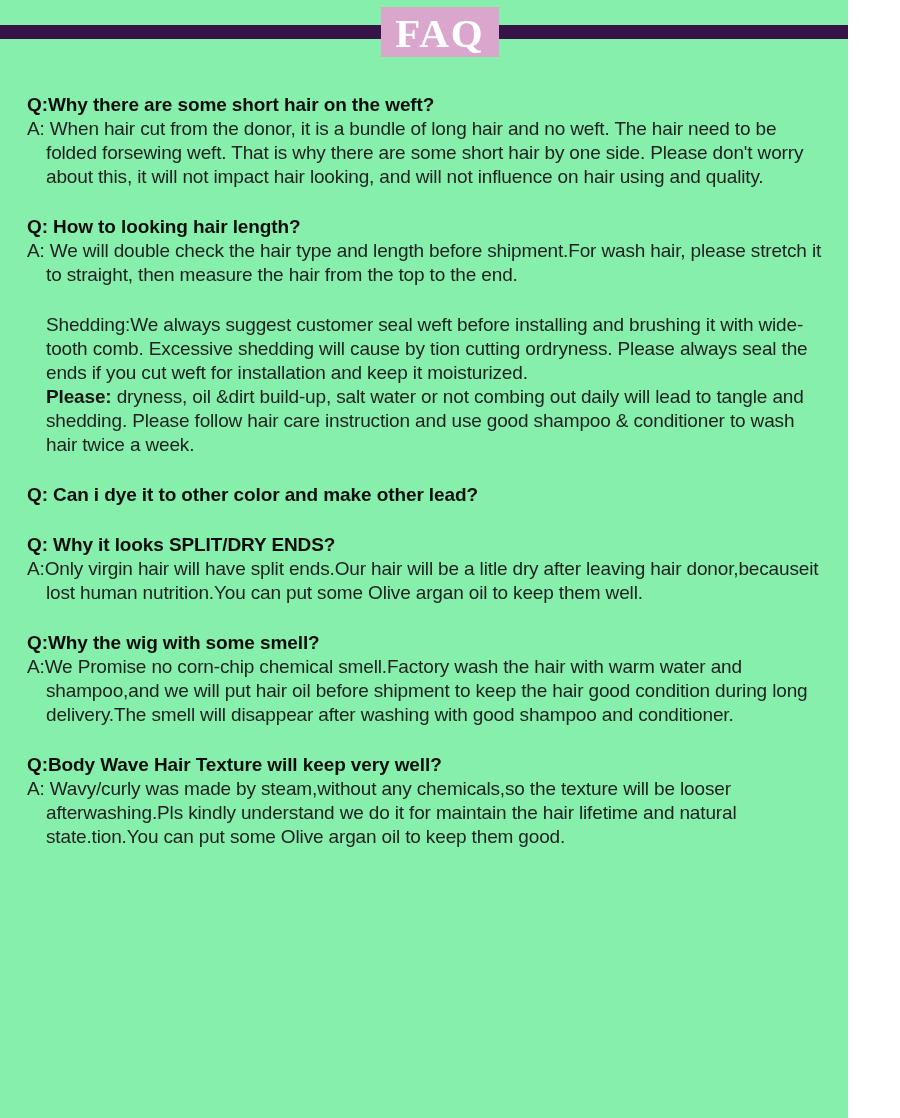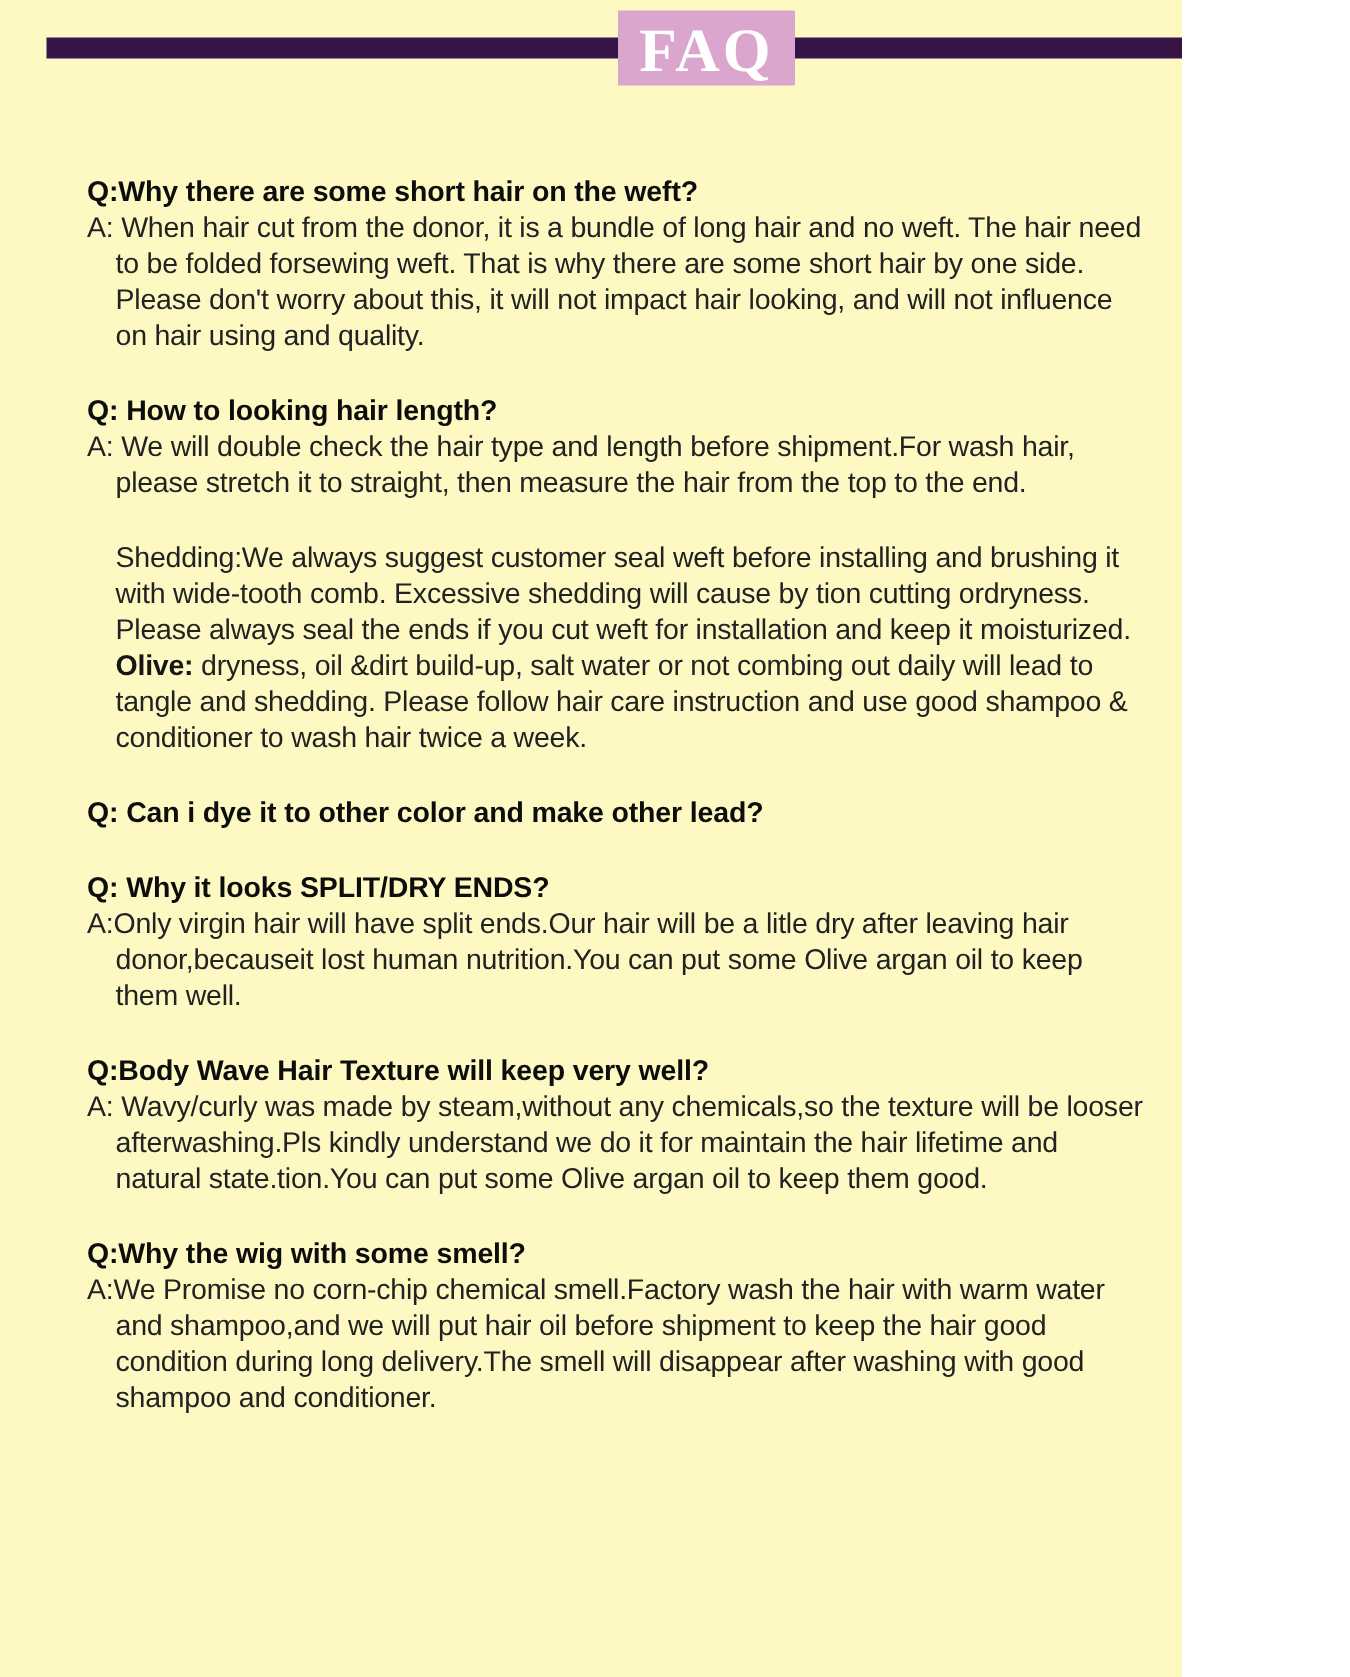--- a/index.html
+++ b/index.html
@@ -4,21 +4,21 @@
 <style>
   * { margin: 0; padding: 0; box-sizing: border-box; }
   html, body { background: #ffffff; }
   body {
     width: 900px;
     height: 1118px;
     font-family: "Liberation Sans", sans-serif;
     color: #1f1f1f;
     overflow: hidden;
   }
-  .page { position: relative; width: 788px; height: 1118px; background: #fef9c3; padding-left: 31px; }
+  .page { position: relative; width: 848px; height: 1118px; background: #86efac; }
 
   
   .header { position: relative; height: 62px; }
   .header-bar {
     position: absolute;
     left: 0; right: 0; top: 25px;
     height: 14px;
     background: #371447;
   }
   .faq-badge {
@@ -46,21 +46,20 @@
     letter-spacing: -0.15px;
   }
   .faq-item { margin-bottom: 26px; }
   .faq-item:last-child { margin-bottom: 0; }
   .q {
     font-size: 19px;
     line-height: 24px;
     font-weight: 700;
     color: #0d0d0d;
     letter-spacing: -0.1px;
-    margin-top: 24px;
   }
   .a {
     padding-left: 19px;
     text-indent: -19px;
     color: #222222;
   }
   .a.cont { text-indent: 0; }
   .a strong { font-weight: 700; color: #161616; }
 </style>
 </head>
@@ -82,36 +81,36 @@
       <p class="a"><span>A: When hair cut from the donor, it is a bundle of long hair and no weft. The hair need to be folded forsewing weft. That is why there are some short hair by one side. Please don't worry about this, it will not impact hair looking, and will not influence on hair using and quality.</span></p>
     </section>
 
     <section class="faq-item">
       <h3 class="q">Q: How to looking hair length?</h3>
       <p class="a"><span>A: We will double check the hair type and length before shipment.For wash hair, please stretch it to straight, then measure the hair from the top to the end.</span></p>
     </section>
 
     <section class="faq-item">
       <p class="a cont"><span>Shedding:We always suggest customer seal weft before installing and brushing it with wide-tooth comb. Excessive shedding will cause by tion cutting ordryness. Please always seal the ends if you cut weft for installation and keep it moisturized.</span></p>
-      <p class="a cont"><strong>Olive:</strong><span> dryness, oil &amp;dirt build-up, salt water or not combing out daily will lead to tangle and shedding. Please follow hair care instruction and use good shampoo &amp; conditioner to wash hair twice a week.</span></p>
+      <p class="a cont"><strong>Please:</strong><span> dryness, oil &amp;dirt build-up, salt water or not combing out daily will lead to tangle and shedding. Please follow hair care instruction and use good shampoo &amp; conditioner to wash hair twice a week.</span></p>
     </section>
 
     <section class="faq-item">
       <h3 class="q">Q: Can i dye it to other color and make other lead?</h3>
     </section>
 
     <section class="faq-item">
       <h3 class="q">Q: Why it looks SPLIT/DRY ENDS?</h3>
       <p class="a"><span>A:Only virgin hair will have split ends.Our hair will be a litle dry after leaving hair donor,becauseit lost human nutrition.You can put some Olive argan oil to keep them well.</span></p>
     </section>
 
     <section class="faq-item">
-      <h3 class="q">Q:Body Wave Hair Texture will keep very well?</h3>
-      <p class="a"><span>A: Wavy/curly was made by steam,without any chemicals,so the texture will be looser afterwashing.Pls kindly understand we do it for maintain the hair lifetime and natural state.tion.You can put some Olive argan oil to keep them good.</span></p>
+      <h3 class="q">Q:Why the wig with some smell?</h3>
+      <p class="a"><span>A:We Promise no corn-chip chemical smell.Factory wash the hair with warm water and shampoo,and we will put hair oil before shipment to keep the hair good condition during long delivery.The smell will disappear after washing with good shampoo and conditioner.</span></p>
     </section>
 
     <section class="faq-item">
-      <h3 class="q">Q:Why the wig with some smell?</h3>
-      <p class="a"><span>A:We Promise no corn-chip chemical smell.Factory wash the hair with warm water and shampoo,and we will put hair oil before shipment to keep the hair good condition during long delivery.The smell will disappear after washing with good shampoo and conditioner.</span></p>
+      <h3 class="q">Q:Body Wave Hair Texture will keep very well?</h3>
+      <p class="a"><span>A: Wavy/curly was made by steam,without any chemicals,so the texture will be looser afterwashing.Pls kindly understand we do it for maintain the hair lifetime and natural state.tion.You can put some Olive argan oil to keep them good.</span></p>
     </section>
 
   </main>
 </div>
 
 </body></html>

